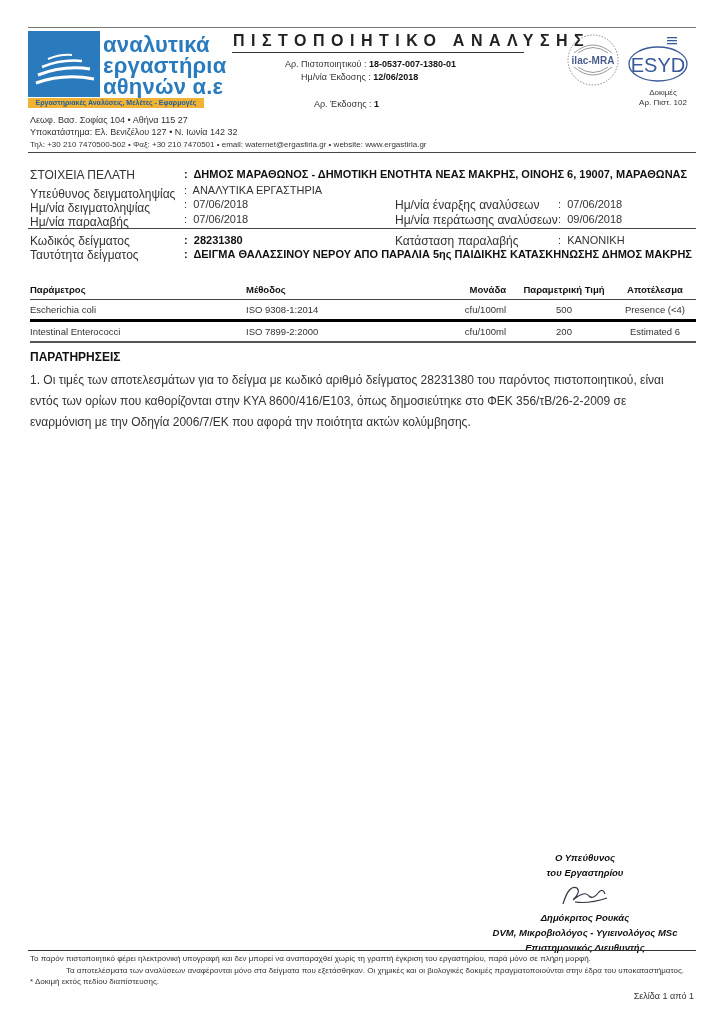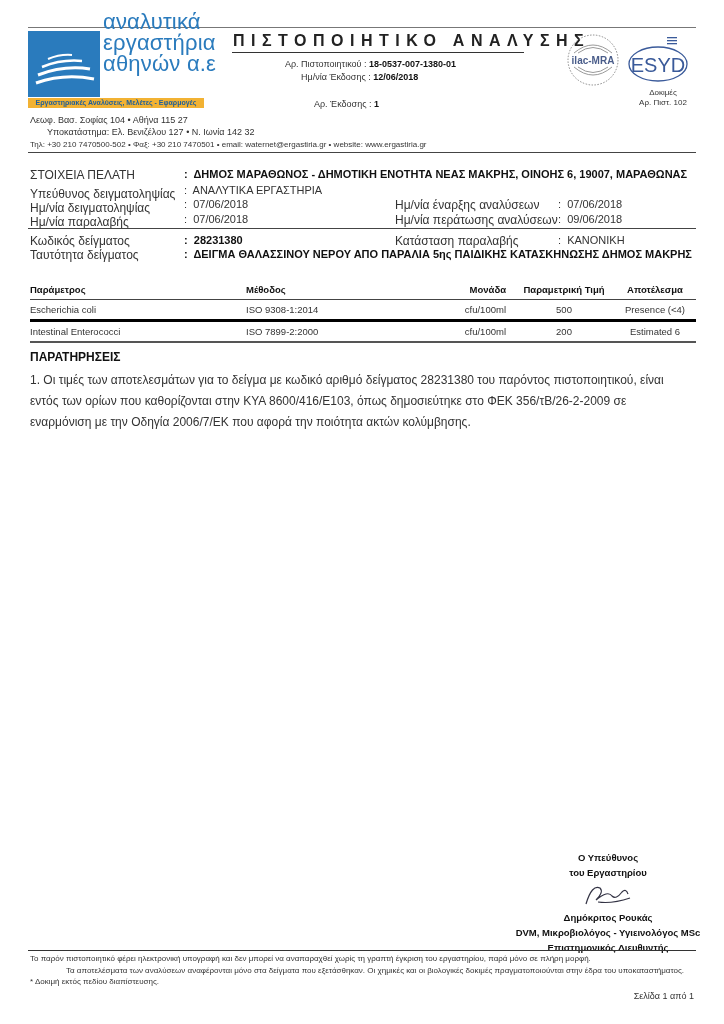--- a/index.html
+++ b/index.html
@@ -1,39 +1,39 @@
 <!DOCTYPE html>
 <html><head>
 <meta charset="utf-8">
 <style>
   html, body { margin: 0; padding: 0; background: #fff; }
   body { width: 724px; height: 1024px; position: relative; font-family: "Liberation Sans", sans-serif; color: #222; overflow: hidden; }
   .abs { position: absolute; }
   .hr { position: absolute; height: 1px; background: #555; }
   .logo-box { left: 28px; top: 31px; width: 72px; height: 66px; background: #2a7bbd; }
-  .logo-text { left: 103px; top: 11px; color: #2a7bbd; font-size: 22px; line-height: 21px; font-weight: normal; letter-spacing: 0.2px; }
+  .logo-text { left: 103px; top: 34px; color: #2a7bbd; font-size: 22px; line-height: 21px; font-weight: bold; letter-spacing: 0.2px; }
   .logo-bar { left: 28px; top: 98px; width: 176px; height: 10px; background: #f2b233; color: #1f5f9a; font-size: 7px; line-height: 10px; text-align: center; font-weight: bold; }
   .title { left: 233px; top: 32px; font-size: 16px; font-weight: bold; letter-spacing: 6.5px; color: #222; }
   .title-line { left: 232px; top: 52px; width: 292px; height: 1px; background: #333; }
   .meta { font-size: 9px; color: #333; }
   .meta b { color: #111; }
   .small { font-size: 9px; color: #333; }
   .tiny { font-size: 8px; color: #333; }
   .lbl { font-size: 12px; color: #333; }
   .val { font-size: 11px; color: #333; margin-left: 12px; }
   .bold { font-weight: bold; color: #111; }
   table.res { position: absolute; left: 30px; top: 280px; width: 666px; border-collapse: collapse; font-size: 9.5px; color: #333; }
   table.res th { font-weight: bold; text-align: left; padding: 4px 0 4px 0; color: #111; }
   table.res td { padding: 4px 0 4px 0; }
   table.res tr.h th { border-bottom: 1px solid #444; }
   table.res tr.r1 td { border-bottom: 3px solid #000000; }
   table.res tr.r2 td { border-bottom: 2px solid #555; }
   .c-unit, .c-pv { text-align: center; }
   .c-res { text-align: center; }
-  .sig { left: 503px; top: 850px; width: 210px; text-align: center; font-size: 9.5px; font-weight: bold; color: #111; line-height: 15px; }
+  .sig { left: 480px; top: 850px; width: 210px; text-align: center; font-size: 9.5px; font-weight: bold; color: #111; line-height: 15px; font-style: italic; }
 </style>
 </head>
 <body>
 
 <div class="hr" style="left:28px; top:27px; width:668px; background:#777;"></div>
 
 <div class="abs logo-box">
   <svg width="72" height="66" viewBox="0 0 72 66">
     <path d="M8 52 Q36 42 66 48" stroke="#fff" stroke-width="3" fill="none"></path>
     <path d="M10 44 Q36 34 62 38" stroke="#fff" stroke-width="3" fill="none"></path>
@@ -82,21 +82,21 @@
     <ellipse cx="31" cy="30" rx="29" ry="17" fill="none" stroke="#3a5a9a" stroke-width="1.3"></ellipse>
     <text x="31" y="38" font-family="Liberation Sans, sans-serif" font-size="20" fill="#3a5a9a" text-anchor="middle">ESYD</text>
   </svg>
 </div>
 <div class="abs tiny" style="left:630px; top:88px; width:66px; text-align:center; line-height:10px;">
   <div>Δοκιμές</div>
   <div>Αρ. Πιστ. 102</div>
 </div>
 
 <div class="abs small" style="left:30px; top:115px;">Λεωφ. Βασ. Σοφίας 104 • Αθήνα 115 27</div>
-<div class="abs small" style="left:47px; top:127px;">Υποκατάστημα: Ελ. Βενιζέλου 127 • Ν. Ιωνία 142 32</div>
+<div class="abs small" style="left:30px; top:127px;">Υποκατάστημα: Ελ. Βενιζέλου 127 • Ν. Ιωνία 142 32</div>
 <div class="abs tiny" style="left:30px; top:140px;">Τηλ: +30 210 7470500-502 • Φαξ: +30 210 7470501 • email: waternet@ergastiria.gr • website: www.ergastiria.gr</div>
 <div class="hr" style="left:28px; top:152px; width:668px; background:#444;"></div>
 
 <div class="abs lbl" style="left:30px; top:168px;">ΣΤΟΙΧΕΙΑ ΠΕΛΑΤΗ</div>
 <div class="abs val bold" style="left:172px; top:168px;">:&nbsp; <span>ΔΗΜΟΣ ΜΑΡΑΘΩΝΟΣ - ΔΗΜΟΤΙΚΗ ΕΝΟΤΗΤΑ ΝΕΑΣ ΜΑΚΡΗΣ, ΟΙΝΟΗΣ 6, 19007, ΜΑΡΑΘΩΝΑΣ</span></div>
 
 <div class="abs lbl" style="left:30px; top:187px;">Υπεύθυνος δειγματοληψίας</div>
 <div class="abs val" style="left:172px; top:184px;">:&nbsp; <span>ΑΝΑΛΥΤΙΚΑ ΕΡΓΑΣΤΗΡΙΑ</span></div>
 
 <div class="abs lbl" style="left:30px; top:201px;">Ημ/νία δειγματοληψίας</div>

